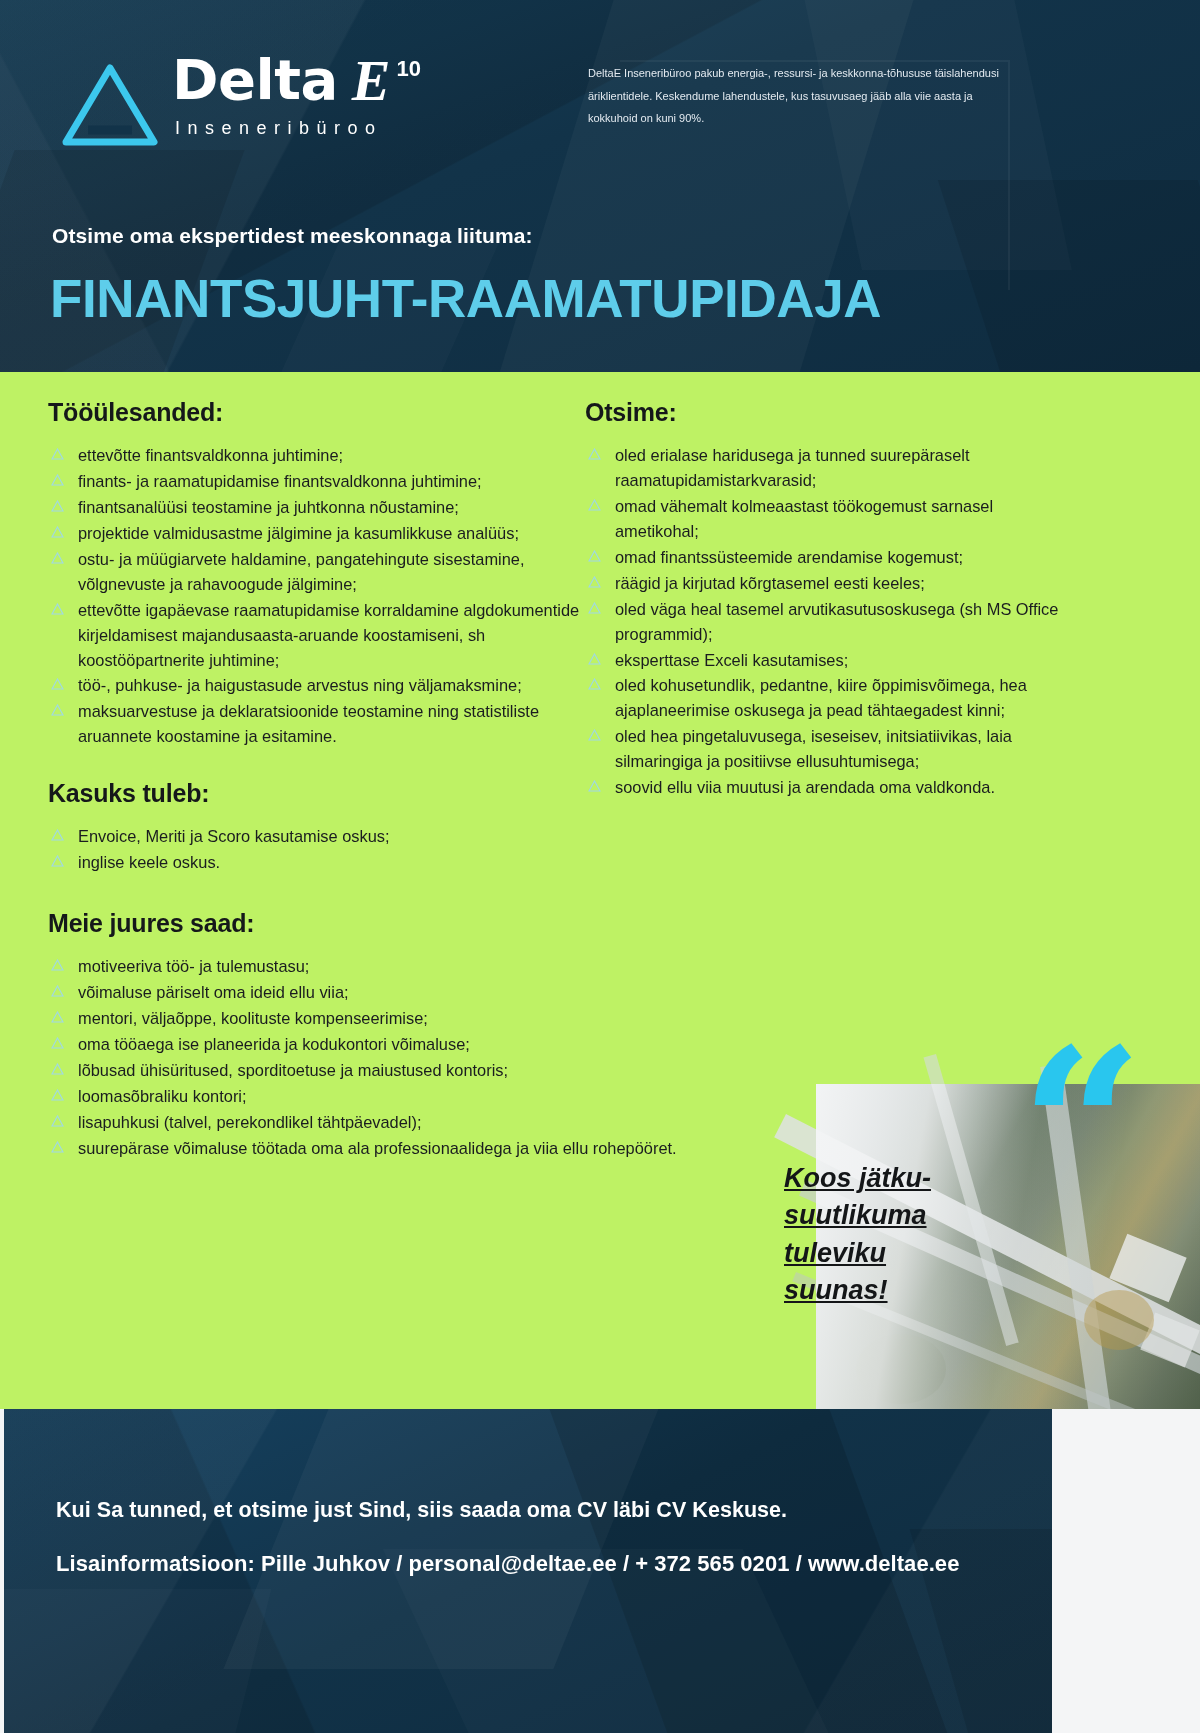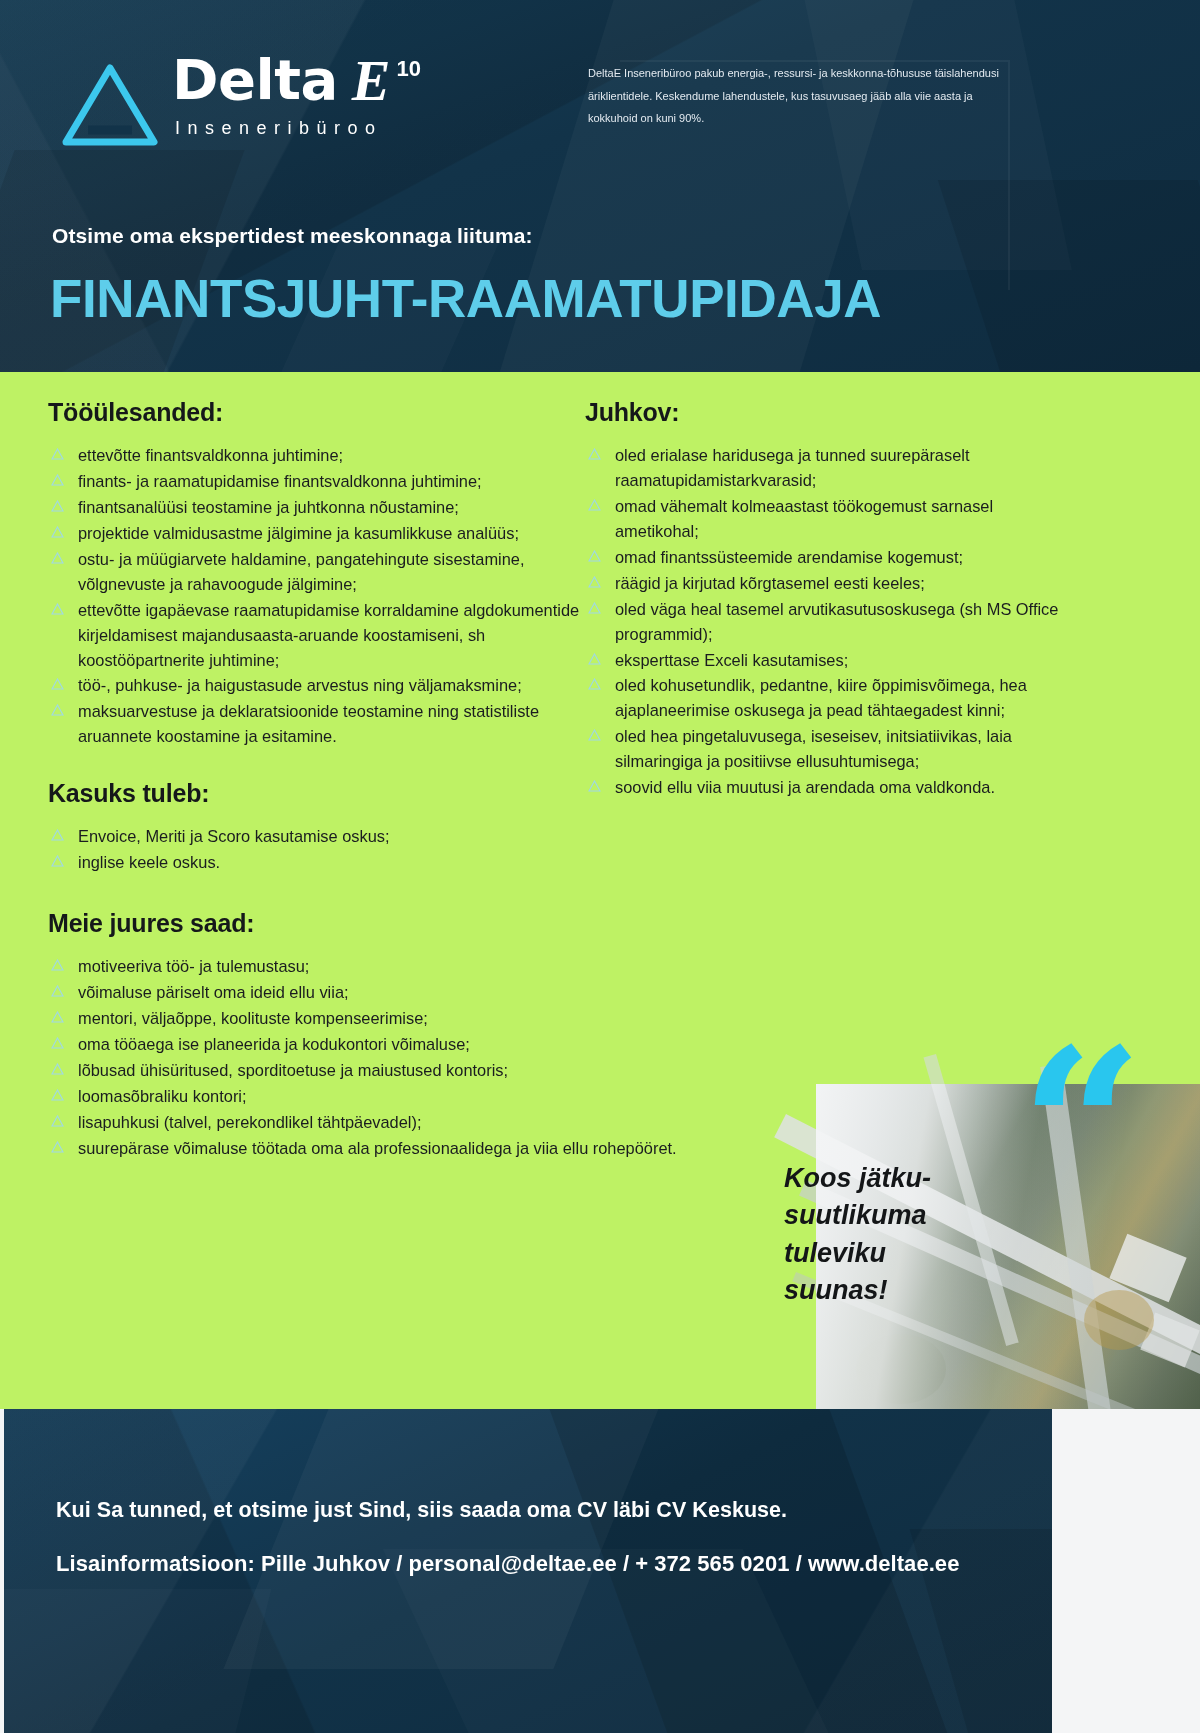--- a/index.html
+++ b/index.html
@@ -142,21 +142,21 @@
     background:linear-gradient(100deg, rgba(244,245,246,0.98) 0%, rgba(244,245,246,0.82) 26%, rgba(244,245,246,0.18) 52%, rgba(244,245,246,0.0) 72%);
   }
   .qmark {
     position:absolute; left:264px; top:12px;
     font-family:"DejaVu Serif", serif; font-weight:700; font-size:215px;
     color:#29c6ee; line-height:0.78; letter-spacing:-6px;
   }
   .qtext {
     position:absolute; left:28px; top:128px; width:200px;
     font-family:"Liberation Sans", sans-serif; font-style:italic; font-weight:700;
-    font-size:27px; line-height:1.38; color:#141618;
+    font-size:27px; line-height:1.38; color:#141618;text-decoration:underline;
   }
 
   
   .footer {
     position:absolute; left:4px; top:1409px; width:1048px; height:324px;
     background:#113248;
     background-image:
       linear-gradient(120deg, rgba(255,255,255,0.04) 0 22%, rgba(0,0,0,0) 22.2% 100%),
       linear-gradient(300deg, rgba(255,255,255,0.032) 0 20%, rgba(0,0,0,0) 20.2% 100%),
       linear-gradient(66deg, rgba(0,0,0,0.13) 0 26%, rgba(0,0,0,0) 26.2% 100%),
@@ -279,21 +279,21 @@
           <li><svg class="tri" viewBox="0 0 13 12">
               <path d="M6.5 1 L12 11 L1 11 Z" fill="none" stroke="#9fd8e6" stroke-width="1.1"></path>
             </svg><span>lisapuhkusi (talvel, perekondlikel tähtpäevadel);</span></li>
           <li><svg class="tri" viewBox="0 0 13 12">
               <path d="M6.5 1 L12 11 L1 11 Z" fill="none" stroke="#9fd8e6" stroke-width="1.1"></path>
             </svg><span>suurepärase võimaluse töötada oma ala professionaalidega ja viia ellu rohepööret.</span></li>
         </ul>
     </div>
 
     <div class="col col-right">
-      <h2 class="sec sec-top">Juhkov:</h2>
+      <h2 class="sec sec-top">Otsime:</h2>
       <ul class="blist" id="list-experience">
           <li><svg class="tri" viewBox="0 0 13 12">
               <path d="M6.5 1 L12 11 L1 11 Z" fill="none" stroke="#9fd8e6" stroke-width="1.1"></path>
             </svg><span>oled erialase haridusega ja tunned suurepäraselt raamatupidamistarkvarasid;</span></li>
           <li><svg class="tri" viewBox="0 0 13 12">
               <path d="M6.5 1 L12 11 L1 11 Z" fill="none" stroke="#9fd8e6" stroke-width="1.1"></path>
             </svg><span>omad vähemalt kolmeaastast töökogemust sarnasel ametikohal;</span></li>
           <li><svg class="tri" viewBox="0 0 13 12">
               <path d="M6.5 1 L12 11 L1 11 Z" fill="none" stroke="#9fd8e6" stroke-width="1.1"></path>
             </svg><span>omad finantssüsteemide arendamise kogemust;</span></li>

